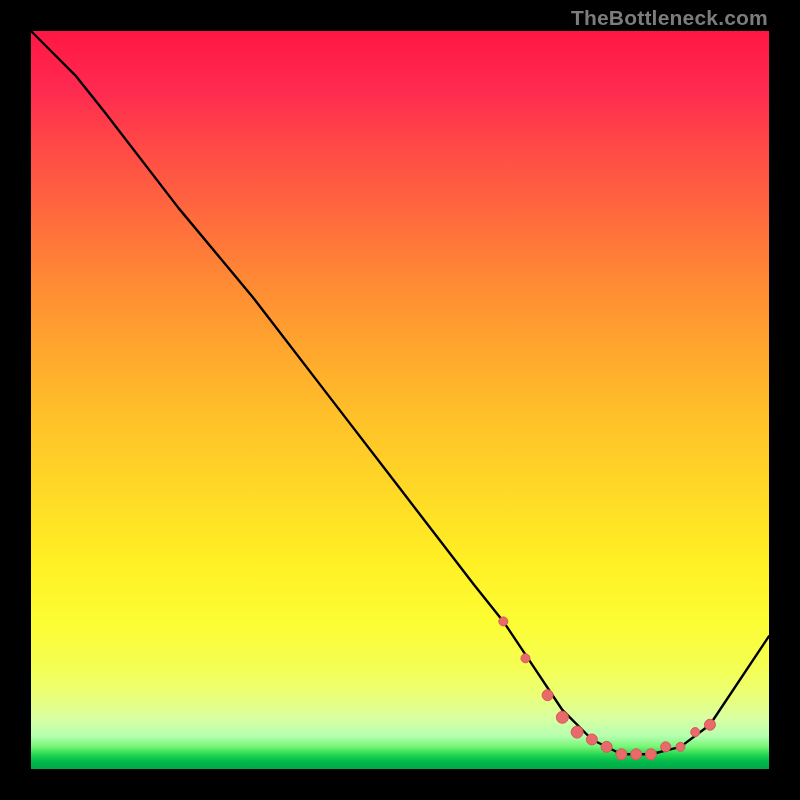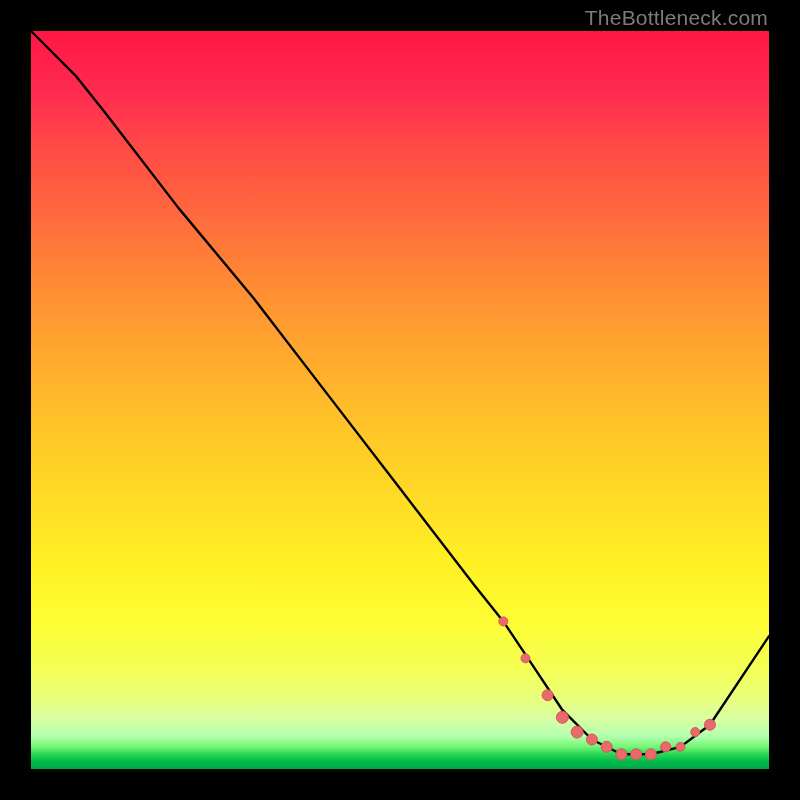--- a/index.html
+++ b/index.html
@@ -45,21 +45,21 @@
       #00b84a 99%,
       #00a846 100%
     );
   }
   .watermark {
     position: absolute;
     top: 6px;
     right: 32px;
     color: #7c7c7c;
     font-size: 21px;
-    font-weight: 400;
+    font-weight: 700;
     letter-spacing: 0.2px;
     user-select: none;
   }
   svg.overlay {
     position: absolute;
     left: 31px;
     top: 31px;
     width: 738px;
     height: 738px;
     overflow: visible;

